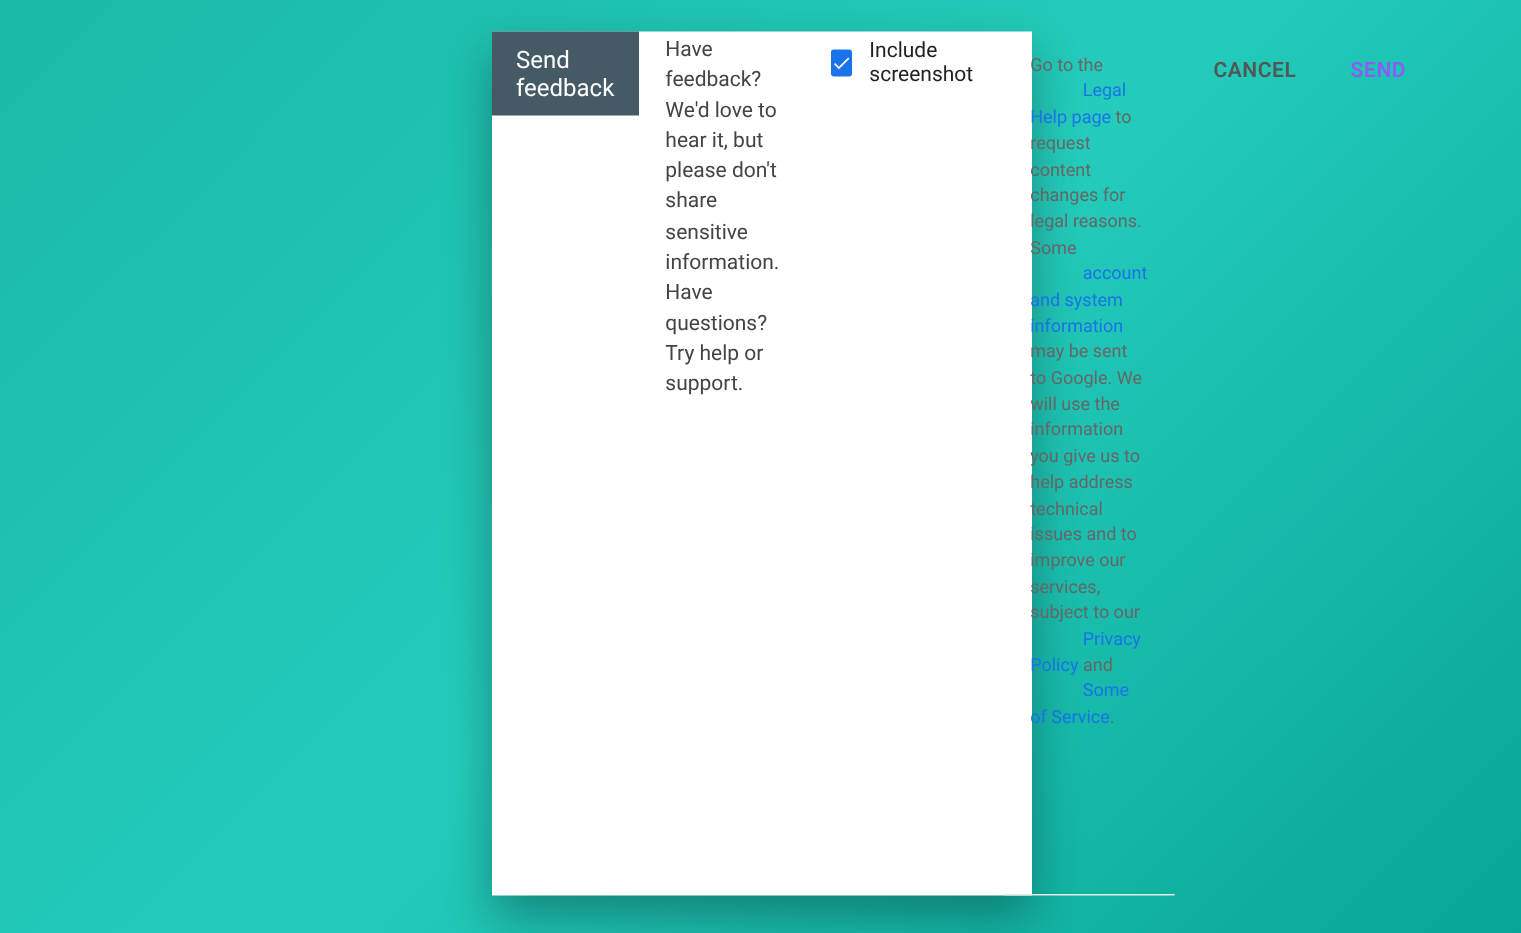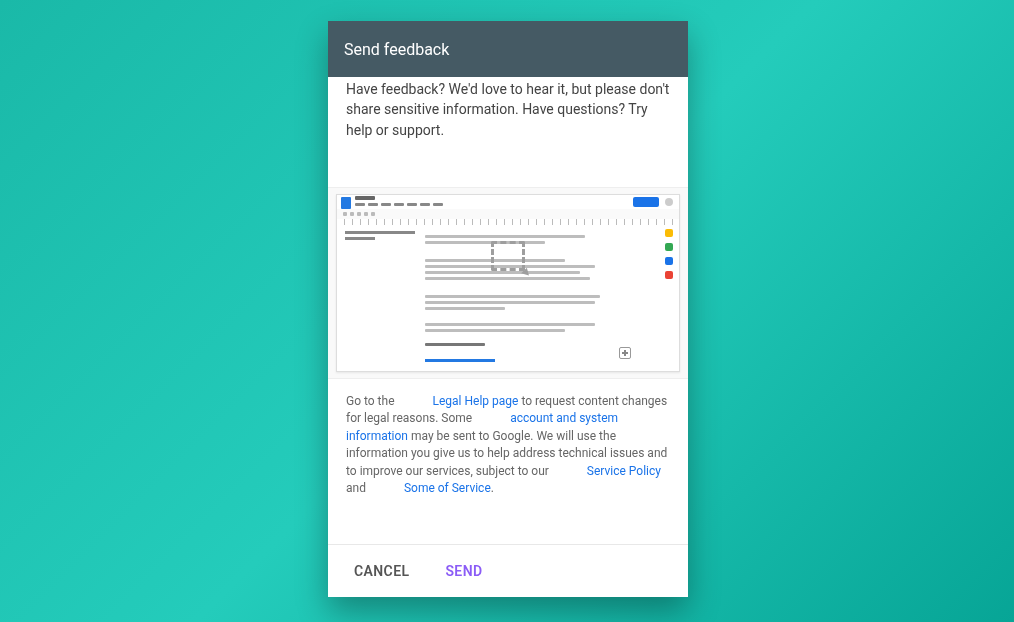--- a/index.html
+++ b/index.html
@@ -10,21 +10,20 @@
     overflow: hidden;
   }
   .dialog {
     position: absolute;
     left: 328px; top: 21px;
     width: 360px;
     height: 576px;
     background: #fff;
     box-shadow: 0 14px 30px rgba(0,0,0,0.32);
     display: flex;
-    flex-direction: column;
   }
   .titlebar {
     background: #455a64;
     color: #fff;
     height: 56px;
     display: flex;
     align-items: center;
     padding: 0 16px;
     font-size: 16px;
     font-weight: 400;
@@ -213,20 +212,28 @@
 <body>
 
 <div class="dialog">
 
   <div class="titlebar">
     <span>Send feedback</span>
   </div>
 
   <div class="description">Have feedback? We'd love to hear it, but please don't share sensitive information. Have questions? Try help or support.</div>
 
+  <div class="checkbox-row">
+    <span class="cb">
+      <svg viewBox="0 0 24 24">
+        <path fill="#fff" d="M9 16.2 4.8 12l-1.4 1.4L9 19 21 7l-1.4-1.4z"></path>
+      </svg>
+    </span>
+    <span>Include screenshot</span>
+  </div>
 
   <div class="shot-wrap">
     <div class="shot">
       <div class="shot-top">
         <div class="doc-icon"></div>
         <div class="doc-title"></div>
         <div class="doc-menu">
             <span></span>
             <span></span>
             <span></span>
@@ -283,21 +290,21 @@
         <div class="link-line"></div>
         <div class="plus-box"></div>
       </div>
     </div>
     <div class="highlight-overlay">
       <div class="crop-box"></div>
     </div>
   </div>
 
   <div class="legal">
-    <span>Go to the </span><a>Legal Help page</a><span> to request content changes for legal reasons. Some </span><a>account and system information</a><span> may be sent to Google. We will use the information you give us to help address technical issues and to improve our services, subject to our </span><a>Service Policy</a><span> and </span><a>Some of Service</a><span>.</span>
+    <span>Go to the </span><a>Legal Help page</a><span> to request content changes for legal reasons. Some </span><a>account and system information</a><span> may be sent to Google. We will use the information you give us to help address technical issues and to improve our services, subject to our </span><a>Privacy Policy</a><span> and </span><a>Some of Service</a><span>.</span>
   </div>
 
   <div class="actions">
     <button class="btn btn-cancel">CANCEL</button>
     <button class="btn btn-send">SEND</button>
   </div>
 
 </div>
 
 </body></html>

